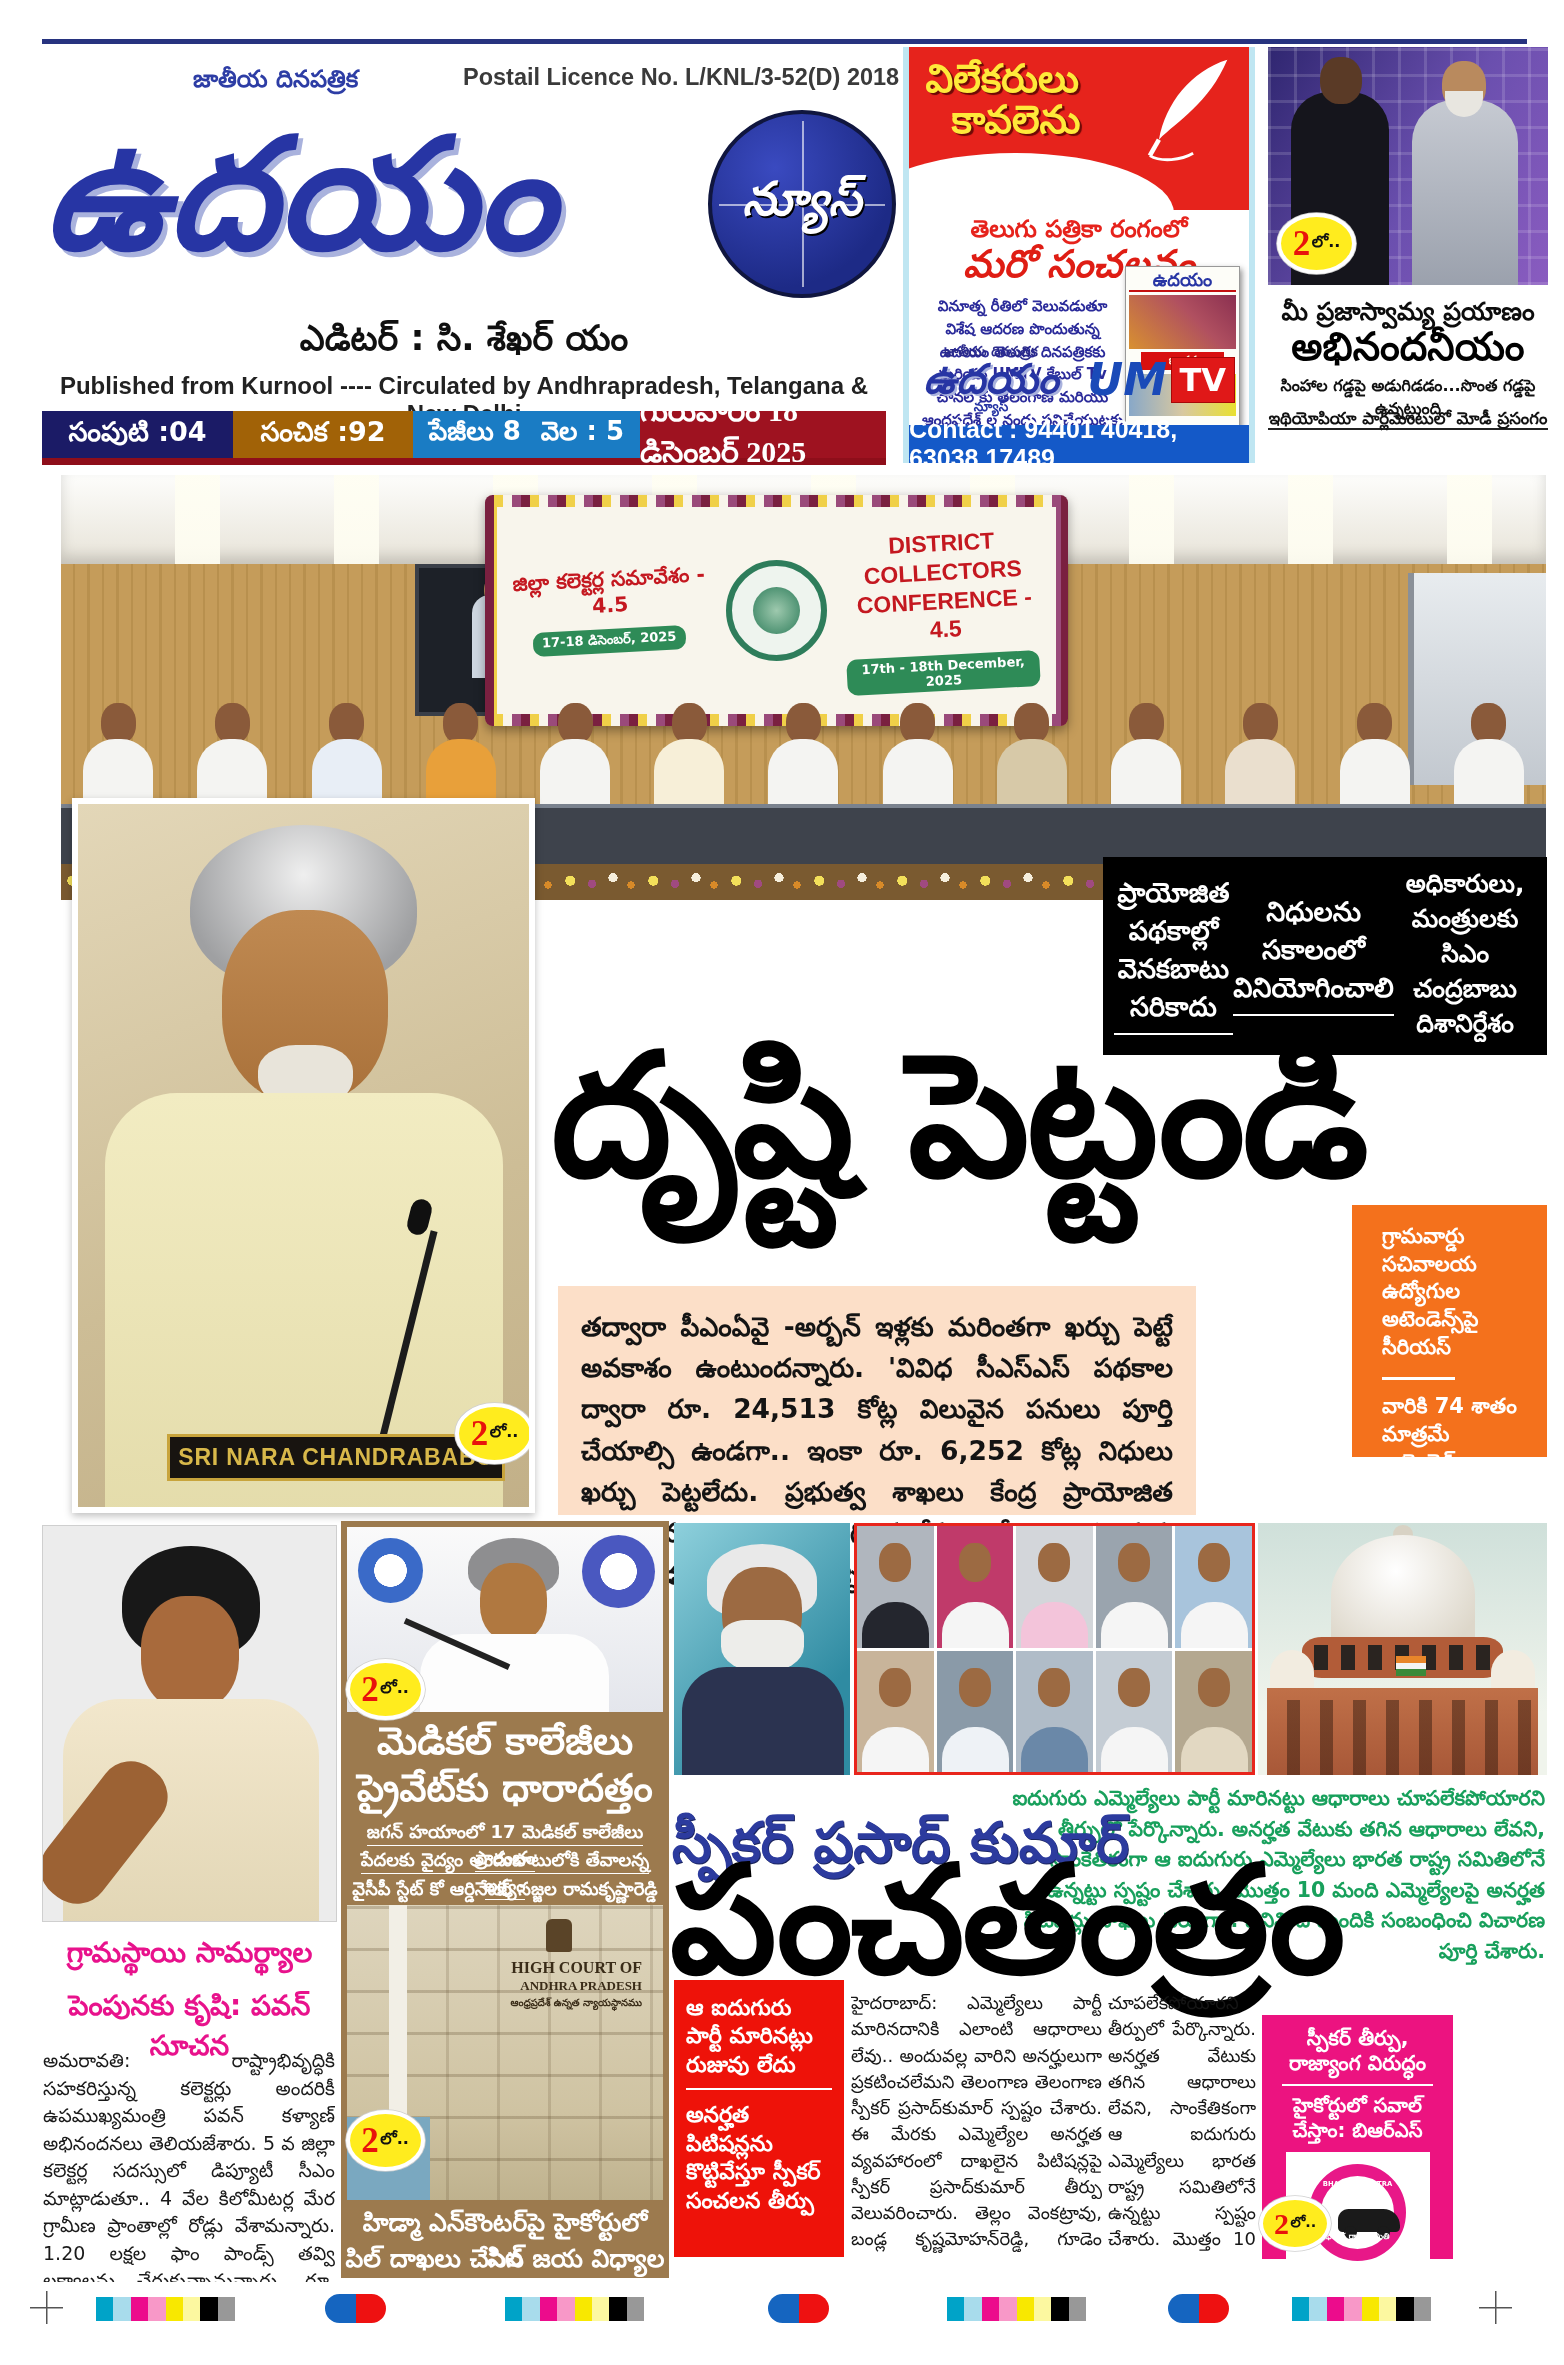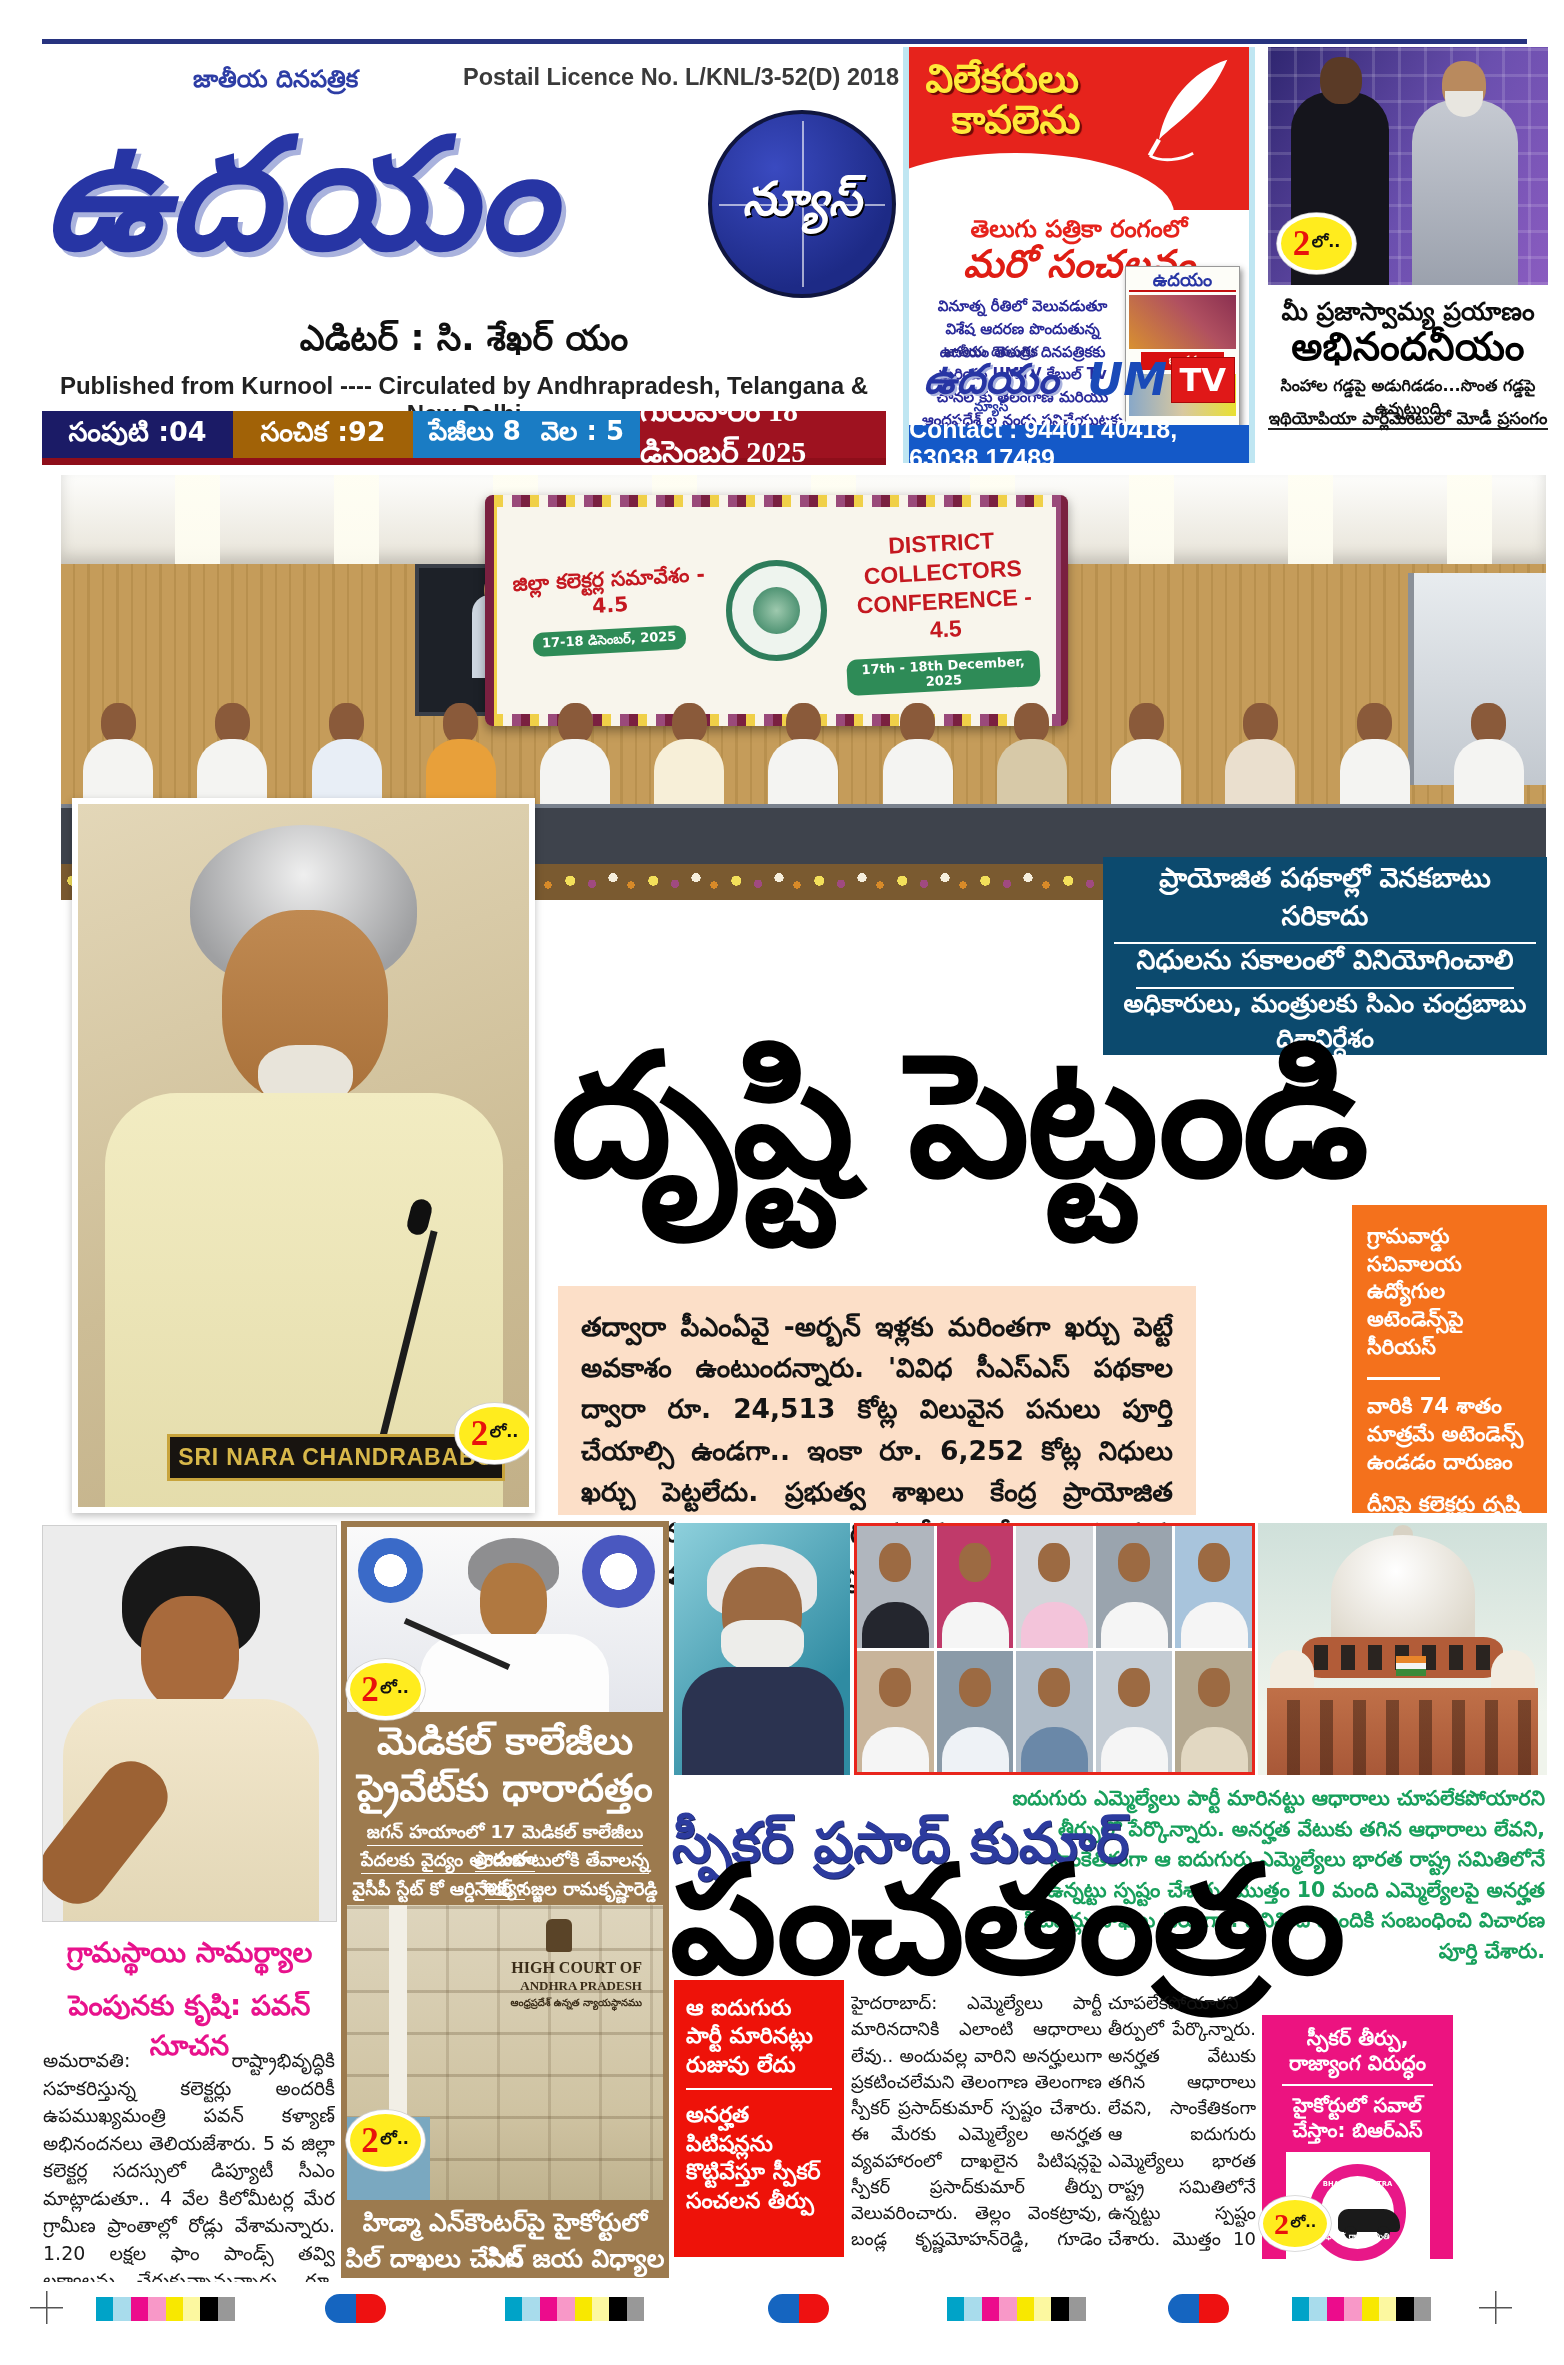--- a/index.html
+++ b/index.html
@@ -136,30 +136,30 @@
             box-sizing:border-box;display:flex;align-items:center;justify-content:center}
   .cm-plate span{color:#d8b84a;font-size:23px;font-weight:800;letter-spacing:0.8px;font-family:"Liberation Sans",sans-serif;white-space:nowrap}
 
   
   .badge{position:absolute;width:71px;height:53px;background:#ffec1e;border:4.5px solid #fff;border-radius:50%;
          box-shadow:0 0 0 0.8px #cfcfcf;display:flex;align-items:center;justify-content:center;gap:1.5px;z-index:5}
   .badge .n{color:#e8130c;font-family:"Liberation Serif",serif;font-weight:900;font-size:35px;line-height:1}
   .badge .t{color:#111;font-weight:700;font-size:16px}
 
   
-  .lead-box{left:1103px;top:857px;width:444px;height:198px;background:#0c4a6e;color:#fff;
-            display:flex;flex-direction:column;justify-content:space-evenly;align-items:center;text-align:center;padding:4.5px 10.6px;box-sizing:border-box}
+  .lead-box{left:1103px;top:857px;width:444px;height:198px;background:#000000;color:#fff;
+            display:flex;flex-direction:row;justify-content:space-evenly;align-items:center;text-align:center;padding:4.5px 10.6px;box-sizing:border-box}
   .lead-box .u{font-size:27px;font-weight:700;border-bottom:2.3px solid #fff;padding-bottom:4.5px}
   .lead-box .p{font-size:25px;font-weight:700}
   .lead-kicker{left:546px;top:932px;width:548px;font-size:76px;font-weight:900;color:#0b0b0b;white-space:nowrap;letter-spacing:-1.5px}
   .lead-head{left:551px;top:1018px;width:1002px;font-size:171px;line-height:1.15;font-weight:900;color:#000;white-space:nowrap;letter-spacing:-3px}
   .lead-body{left:558px;top:1286px;width:638px;height:229px;background:#fcdfc8;box-sizing:border-box;
              padding:19.7px 23px;font-size:26.5px;line-height:1.56;font-weight:700;color:#141414;text-align:justify}
-  .lead-side{left:1352px;top:1205px;width:195px;height:308px;background:#f4711c;color:#fff;box-sizing:border-box;
-             padding:18px 15px;font-weight:700;font-size:21px;line-height:1.32}
+  .lead-side{left:1352px;top:1205px;width:195px;height:252px;background:#f4711c;color:#fff;box-sizing:border-box;
+             padding:18px 30px;font-weight:700;font-size:21px;line-height:1.32}
   .lead-side .rule{width:73px;height:3px;background:#fff;margin:9px 0 13.6px}
   .lead-side p{margin:0 0 15px}
 
   
   .pw-photo{left:42px;top:1525px;width:295px;height:397px;background:#ececec;border:0.8px solid #cfcfcf;box-sizing:border-box;overflow:hidden}
   .pw-hair{position:absolute;left:79px;top:19.7px;width:138px;height:114px;background:#181818;border-radius:50% 50% 42% 42%}
   .pw-face{position:absolute;left:98px;top:70px;width:98px;height:115px;background:#a86a3c;border-radius:45%}
   .pw-shirt{position:absolute;left:19.7px;top:173px;width:256px;height:227px;background:linear-gradient(#f2e7cc,#e2d6b5);border-radius:57px 57px 0 0}
   .pw-arm{position:absolute;left:26px;top:227px;width:70px;height:159px;background:#9c6234;border-radius:32px;transform:rotate(38deg)}
   .pw-head{left:42px;top:1936px;width:295px;text-align:center;font-size:28px;font-weight:800;color:#e8128c}

